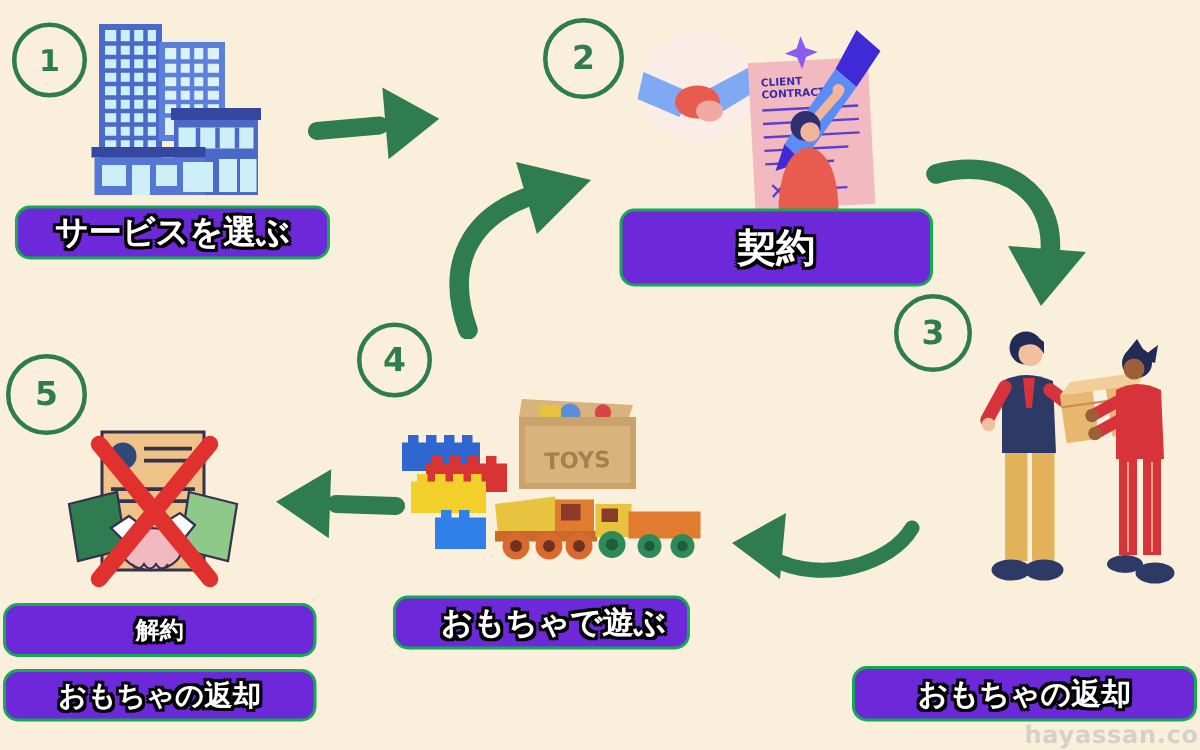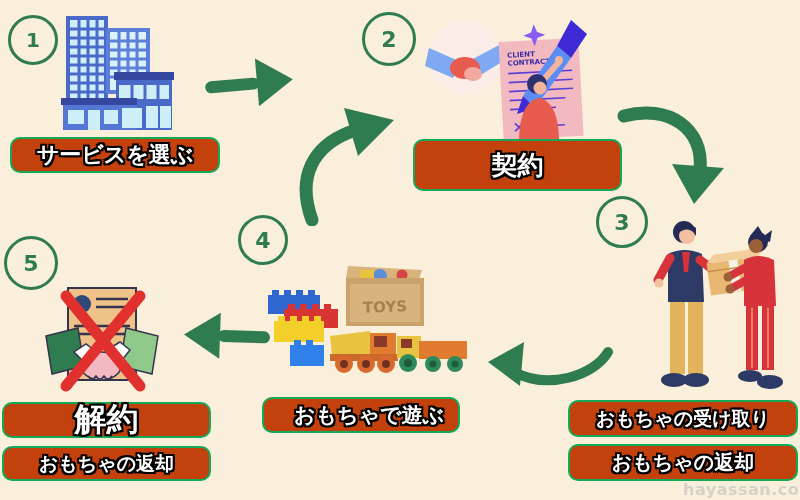--- a/index.html
+++ b/index.html
@@ -7,21 +7,21 @@
   .canvas{
     position:relative;width:800px;height:500px;overflow:hidden;
     background:#FAEFDB;
   }
   .step-circle{
     position:absolute;border:3px solid #2E7C4F;border-radius:50%;
     display:flex;align-items:center;justify-content:center;
     color:#2E7C4F;font-weight:bold;background:transparent;box-sizing:border-box;
   }
   .banner{
-    position:absolute;background:#c2410c;border:2px solid #15A856;border-radius:10px;
+    position:absolute;background:#6d28d9;border:2px solid #15A856;border-radius:10px;
     display:flex;align-items:center;justify-content:center;box-sizing:border-box;
     color:#ffffff;font-weight:bold;
     text-shadow:-2px -2px 0 #000,2px -2px 0 #000,-2px 2px 0 #000,2px 2px 0 #000,
                  0 -2px 0 #000,0 2px 0 #000,-2px 0 0 #000,2px 0 0 #000;
     white-space:nowrap;
   }
   .illus,.arrow{position:absolute;}
   .watermark{
     position:absolute;left:683px;top:480px;width:115px;
     color:#D4D1C9;font-size:16px;font-weight:bold;letter-spacing:0.5px;
@@ -280,25 +280,24 @@
     <g transform="rotate(2 46 28)" fill="#2E7C4F">
       <polygon points="4,28 40,5 40,51"></polygon>
       <rect x="38" y="22" width="52" height="12" rx="6"></rect>
     </g>
   </svg>
 
   <div class="banner" style="left:10px;top:137px;width:210px;height:36px;font-size:22px;">サービスを選ぶ</div>
 
   <div class="banner" style="left:413px;top:139px;width:209px;height:52px;font-size:26px;">契約</div>
 
-  <div class="banner" style="left:568px;top:400px;width:230px;height:37px;font-size:19px;">おもちゃの受け取り</div>
 
   <div class="banner" style="left:568px;top:444px;width:230px;height:37px;font-size:20px;">おもちゃの返却</div>
 
   <div class="banner" style="left:262px;top:397px;width:198px;height:36px;font-size:21px;padding-left:16px;">おもちゃで遊ぶ</div>
 
-  <div class="banner" style="left:2px;top:402px;width:209px;height:36px;font-size:32px;">解約</div>
+  <div class="banner" style="left:2px;top:402px;width:209px;height:36px;font-size:16px;">解約</div>
 
   <div class="banner" style="left:2px;top:446px;width:209px;height:35px;font-size:19px;">おもちゃの返却</div>
 
   <div class="watermark">hayassan.com</div>
 
 </div>
 
 </body></html>

